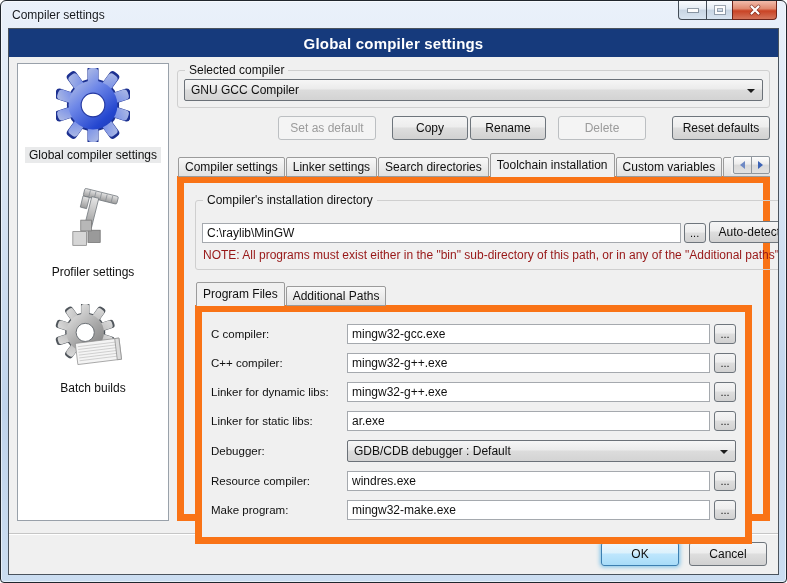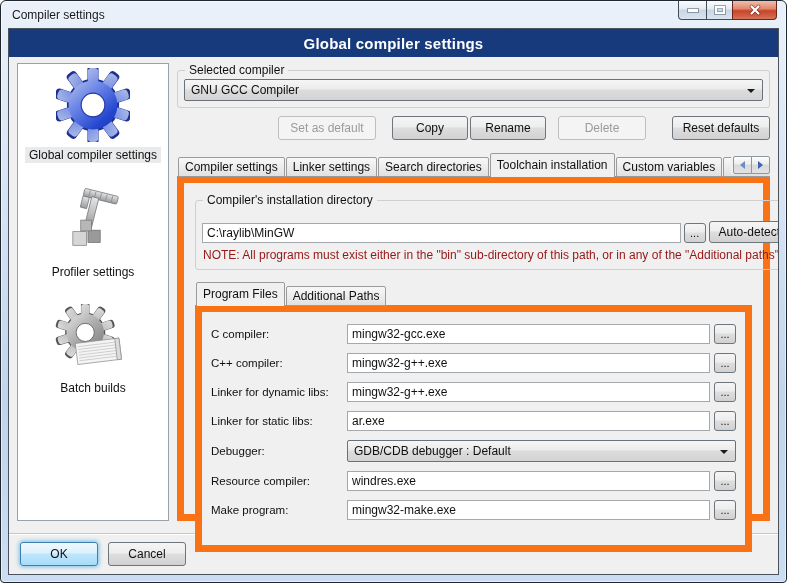--- a/index.html
+++ b/index.html
@@ -72,30 +72,30 @@
   .tabpanel{border:7px solid #f97316;background:#f0f0f0;position:relative;z-index:1;margin-top:-1px;flex:1;
             padding:10px 11px 0 11px;display:flex;flex-direction:column;min-height:0}
   
   .dir-row{display:flex;align-items:flex-end;gap:3px;margin-top:12px}
   input.text{height:20px;border:1px solid #a5a9ae;background:#fff;padding:0 4px;font-size:12px;font-family:inherit;color:#101010;min-width:0}
   .dir-row input{flex:1}
   .browse{width:22px;height:20px;padding:0;font-size:11px;line-height:8px;flex:none}
   .autodetect{height:22px;padding:0 9px;flex:none}
   .note{font-size:12px;color:#971616;margin:5px 1px 1px;white-space:nowrap;overflow:hidden}
   .tabbar2{margin-top:11px}
-  .tabpanel2{flex:none;padding:12px 9px 16px 9px;margin-bottom:24px}
+  .tabpanel2{flex:none;padding:12px 9px 8px 9px;margin-bottom:24px}
   
   .frow{display:flex;align-items:center;margin-bottom:9px}
   .flabel{width:136px;flex:none;font-size:11.5px;color:#101010;white-space:nowrap}
   .frow input{flex:1}
   .frow .browse{margin-left:4px}
   .frow .combo{flex:1}
   
   .footer{flex:none;height:41px;border-top:1px solid #c6c6c6;box-shadow:inset 0 1px 0 #ffffff;
-          display:flex;align-items:center;justify-content:flex-start;gap:10px;padding:0 11px}
+          display:flex;align-items:center;justify-content:flex-end;gap:10px;padding:0 11px}
   .btn-ok{width:78px;border-color:#3c7fb1;box-shadow:0 0 4px 1px #79c1e8;
           background:linear-gradient(#eef8fe,#dcf1fc 45%,#bee6fd 50%,#a8dcf8)}
   .btn-cancel{width:78px}
   .defs-holder{position:absolute;width:0;height:0;overflow:hidden}
 </style>
 </head>
 <body>
 
 <svg class="defs-holder" aria-hidden="true">
   <defs>

